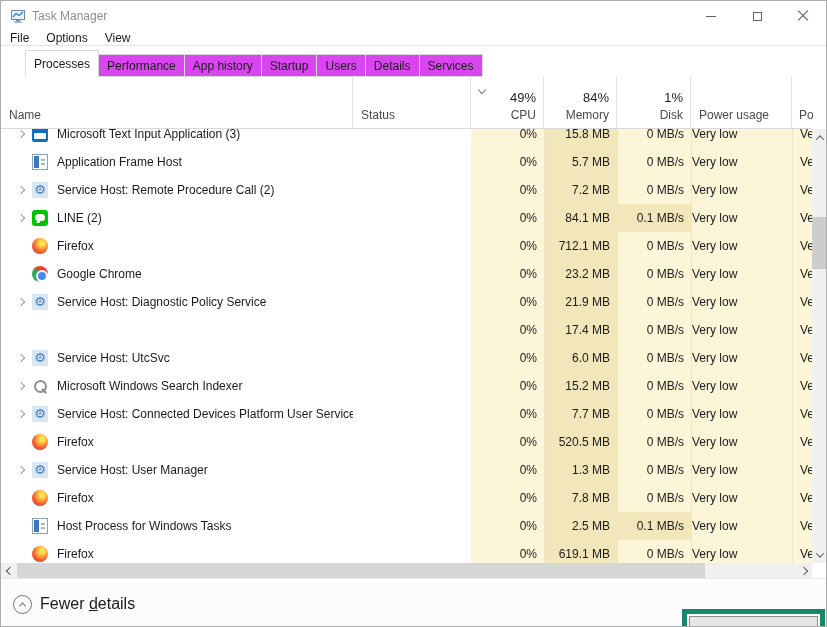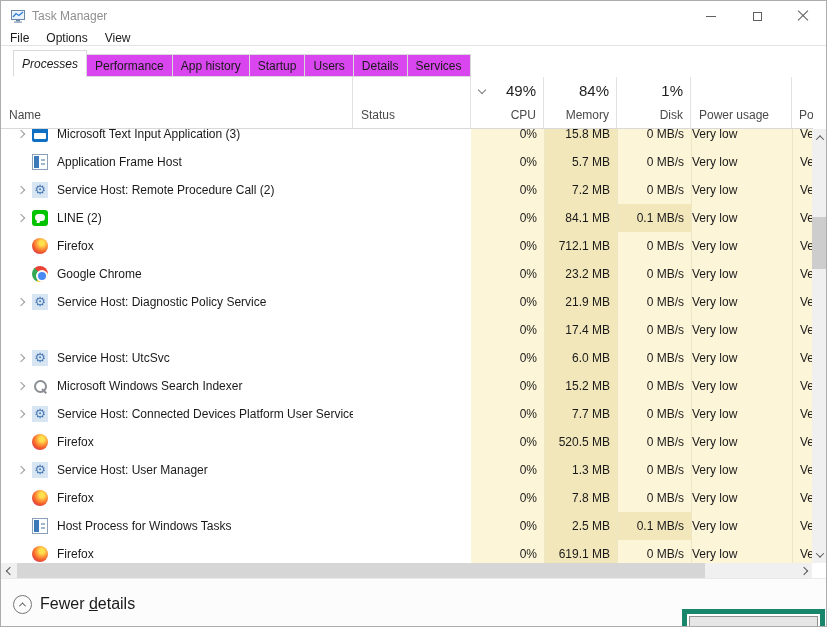--- a/index.html
+++ b/index.html
@@ -25,29 +25,29 @@
 
   
   .menubar { position:absolute; left:4px; top:30px; height:16px; display:flex; }
   .menu-item { font-size:12px; color:#1a1a1a; padding:0 5px; margin-right:7px; }
   .tabline { position:absolute; left:0; top:44px; width:100%; height:1px; background:#e4e4e4; }
 
   
   .tabs { position:absolute; left:8px; top:52px; height:24px; display:flex; align-items:flex-end; }
   .tab { height:23px; line-height:22px; padding:0 8px; font-size:12px;
          border:1px solid #d9d9d9; background:#d946ef; margin-left:-1px; }
-  .tab:first-child { margin-left:4px;font-style:italic; }
+  .tab:first-child { margin-left:16px; }
   .tab.active { height:27px; line-height:26px; background:#fff; border-bottom:1px solid #fff; position:relative; z-index:2; }
 
   
   .thead { position:absolute; left:0; top:76px; width:812px; height:52px; display:flex;
            border-bottom:1px solid #d9d9d9; background:#fff; }
   .hcol { display:flex; flex-direction:column; justify-content:flex-end; padding:0 7px 6px 8px; position:relative; }
   .hcol .lbl { font-size:12px; color:#4a4a4a; }
-  .hcol .pct { font-size:15px; color:#1f1f1f; margin-bottom:9px; }
+  .hcol .pct { font-size:13px; color:#1f1f1f; margin-bottom:3px; }
   .h-name  { width:352px; border-right:1px solid #e2e2e2; }
   .h-status{ width:118px; border-right:1px solid #e2e2e2; }
   .h-cpu   { width:73px;  border-right:1px solid #e2e2e2; text-align:right; }
   .h-mem   { width:73px;  border-right:1px solid #e2e2e2; text-align:right; }
   .h-disk  { width:74px;  border-right:1px solid #e2e2e2; text-align:right; }
   .h-power { width:101px; border-right:1px solid #e2e2e2; }
   .h-trend { width:21px; overflow:hidden; padding-left:7px; }
   .sort-chev { position:absolute; left:8px; top:10px; width:6px; height:6px;
                border-right:1px solid #7a7a7a; border-bottom:1px solid #7a7a7a; transform:rotate(45deg); }
 

